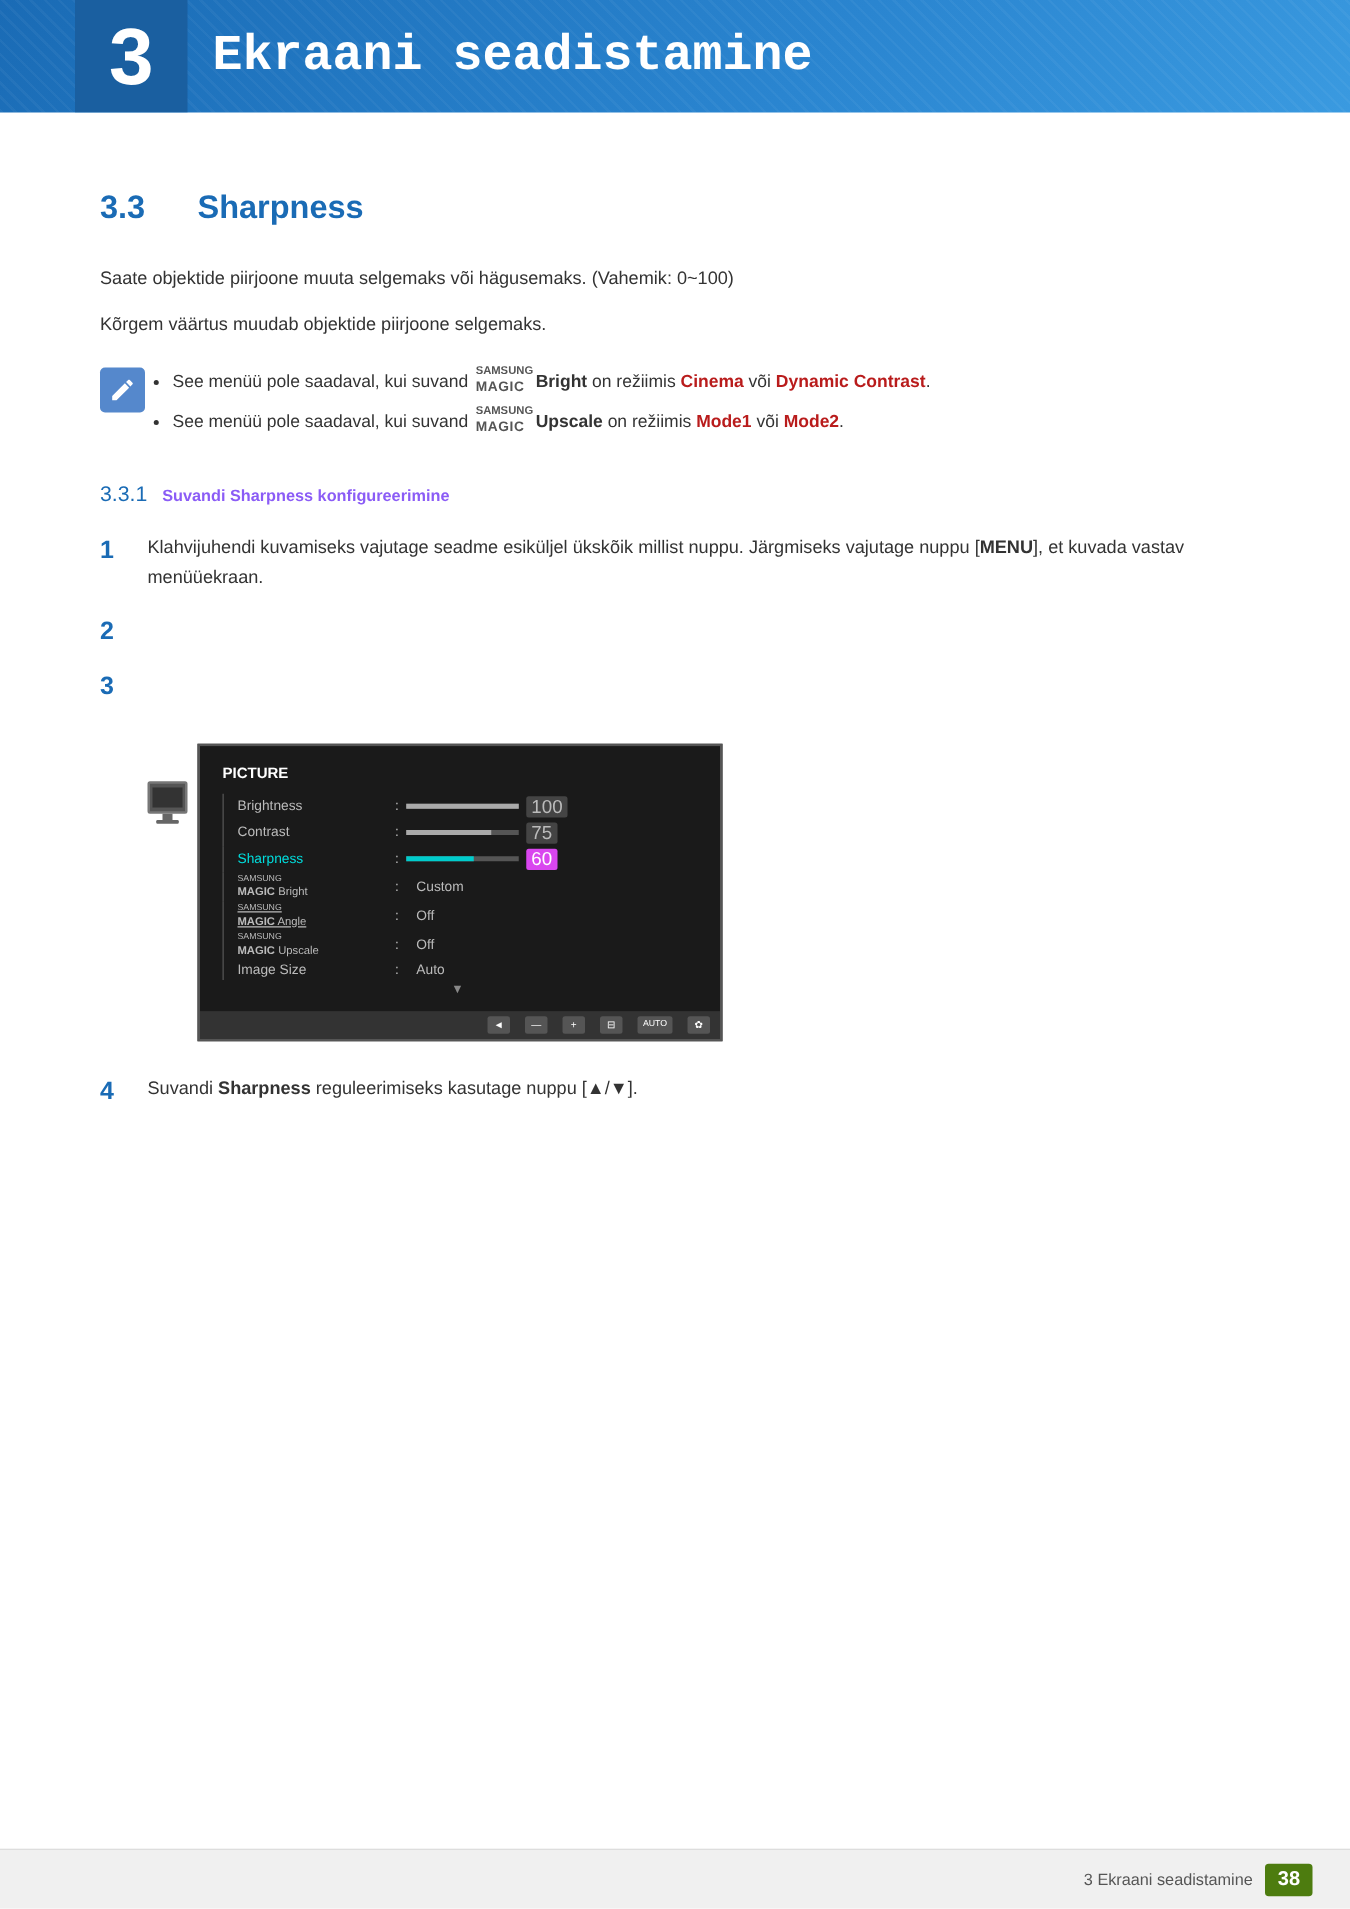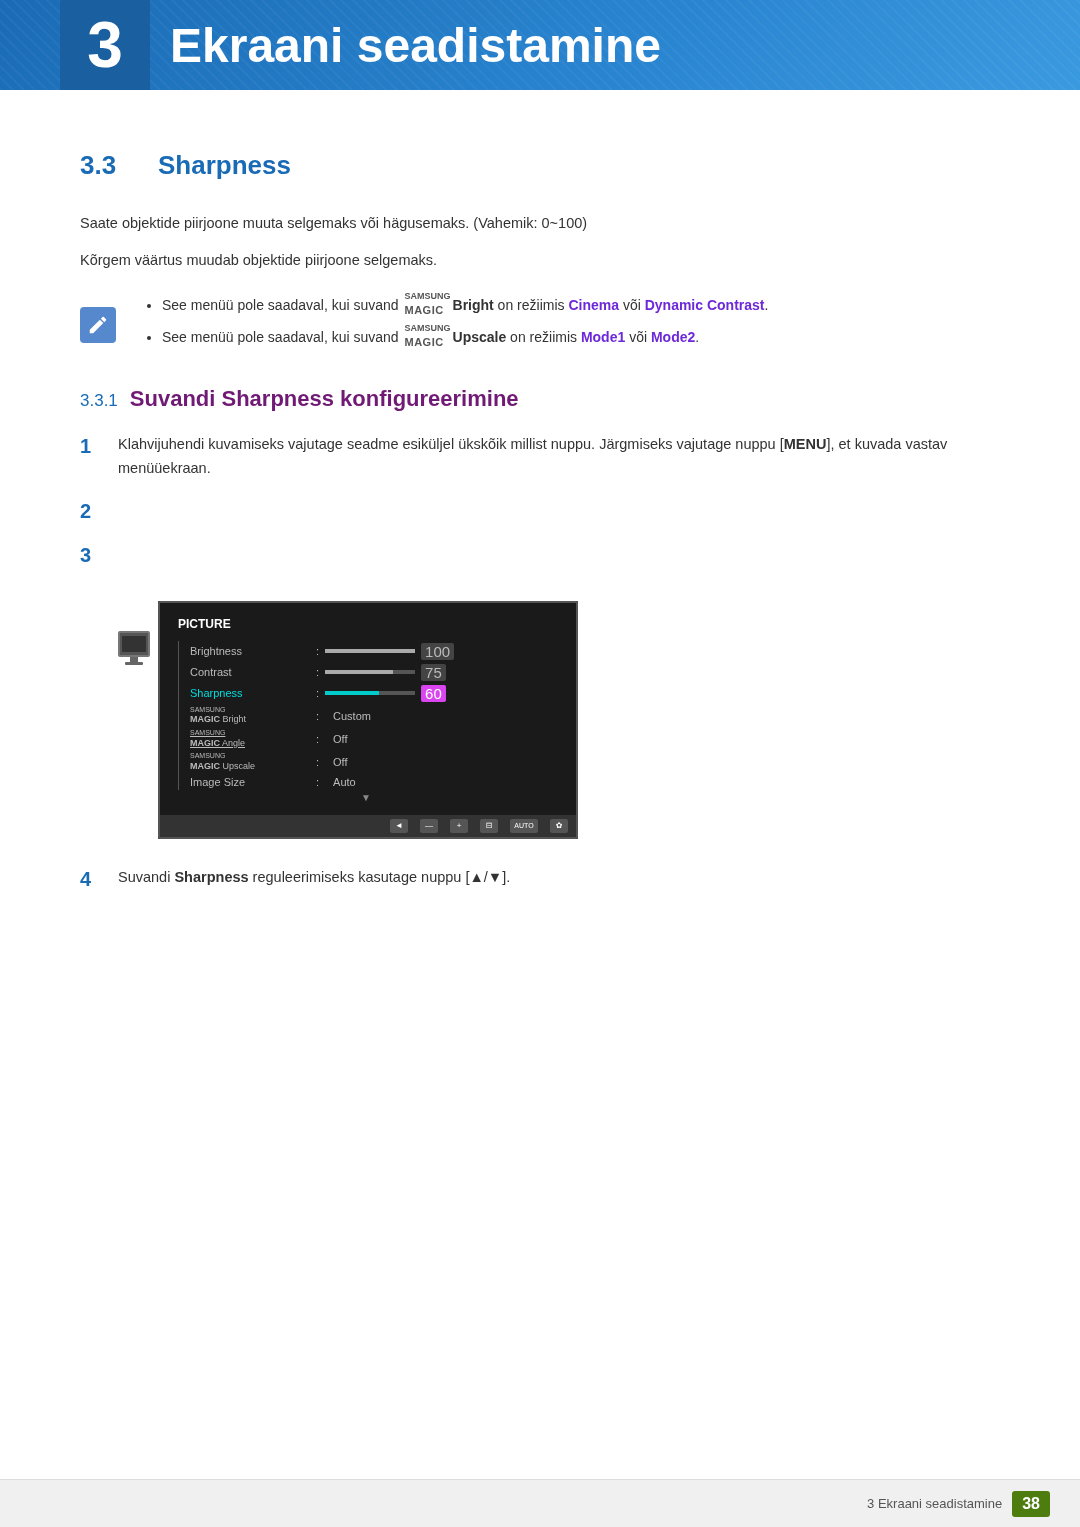--- a/index.html
+++ b/index.html
@@ -43,25 +43,26 @@
       width: 90px;
       height: 90px;
       display: flex;
       align-items: center;
       justify-content: center;
       margin-right: 20px;
       position: relative;
       z-index: 1;
     }
     .chapter-title {
-      font-size: 48px;
+      font-size: 40px;
       font-weight: bold;
       color: white;
       position: relative;
       z-index: 1;
+      font-family: Liberation Mono, monospace;
     }
 
     
     .main-content {
       padding: 50px 80px 80px 80px;
     }
 
     
     .section-heading {
       display: flex;
@@ -86,23 +87,23 @@
     .body-text {
       font-size: 14.5px;
       line-height: 1.7;
       color: #333;
       margin-bottom: 12px;
     }
 
     
     .note-box {
       display: flex;
-      align-items: center;
+      align-items: flex-start;
       margin: 20px 0;
-      gap: 28px;
+      gap: 4px;
     }
     .note-icon {
       width: 36px;
       height: 36px;
       background: #5588cc;
       border-radius: 4px;
       display: flex;
       align-items: center;
       justify-content: center;
       flex-shrink: 0;
@@ -139,39 +140,39 @@
       color: #555;
       display: block;
       line-height: 1;
     }
     .brand-inline {
       display: inline-flex;
       flex-direction: column;
       vertical-align: middle;
       margin: 0 2px;
     }
-    .highlight-cyan { color: #6d28d9; font-weight: bold; }
+    .highlight-cyan { color: #b91c1c; font-weight: bold; }
     .highlight-blue { color: #1a6bb5; font-weight: bold; }
 
     
     .subsection-heading {
       display: flex;
       align-items: baseline;
       margin: 30px 0 20px 0;
     }
     .subsection-number {
       font-size: 17px;
       font-weight: normal;
       color: #1a6bb5;
       margin-right: 12px;
     }
     .subsection-title {
-      font-size: 22px;
-      font-weight: bold;
-      color: #701a75;
+      font-size: 13px;
+      font-weight: bold;
+      color: #8b5cf6;
     }
 
     
     .steps {
       margin: 0;
       padding: 0;
       list-style: none;
     }
     .step-item {
       display: flex;

